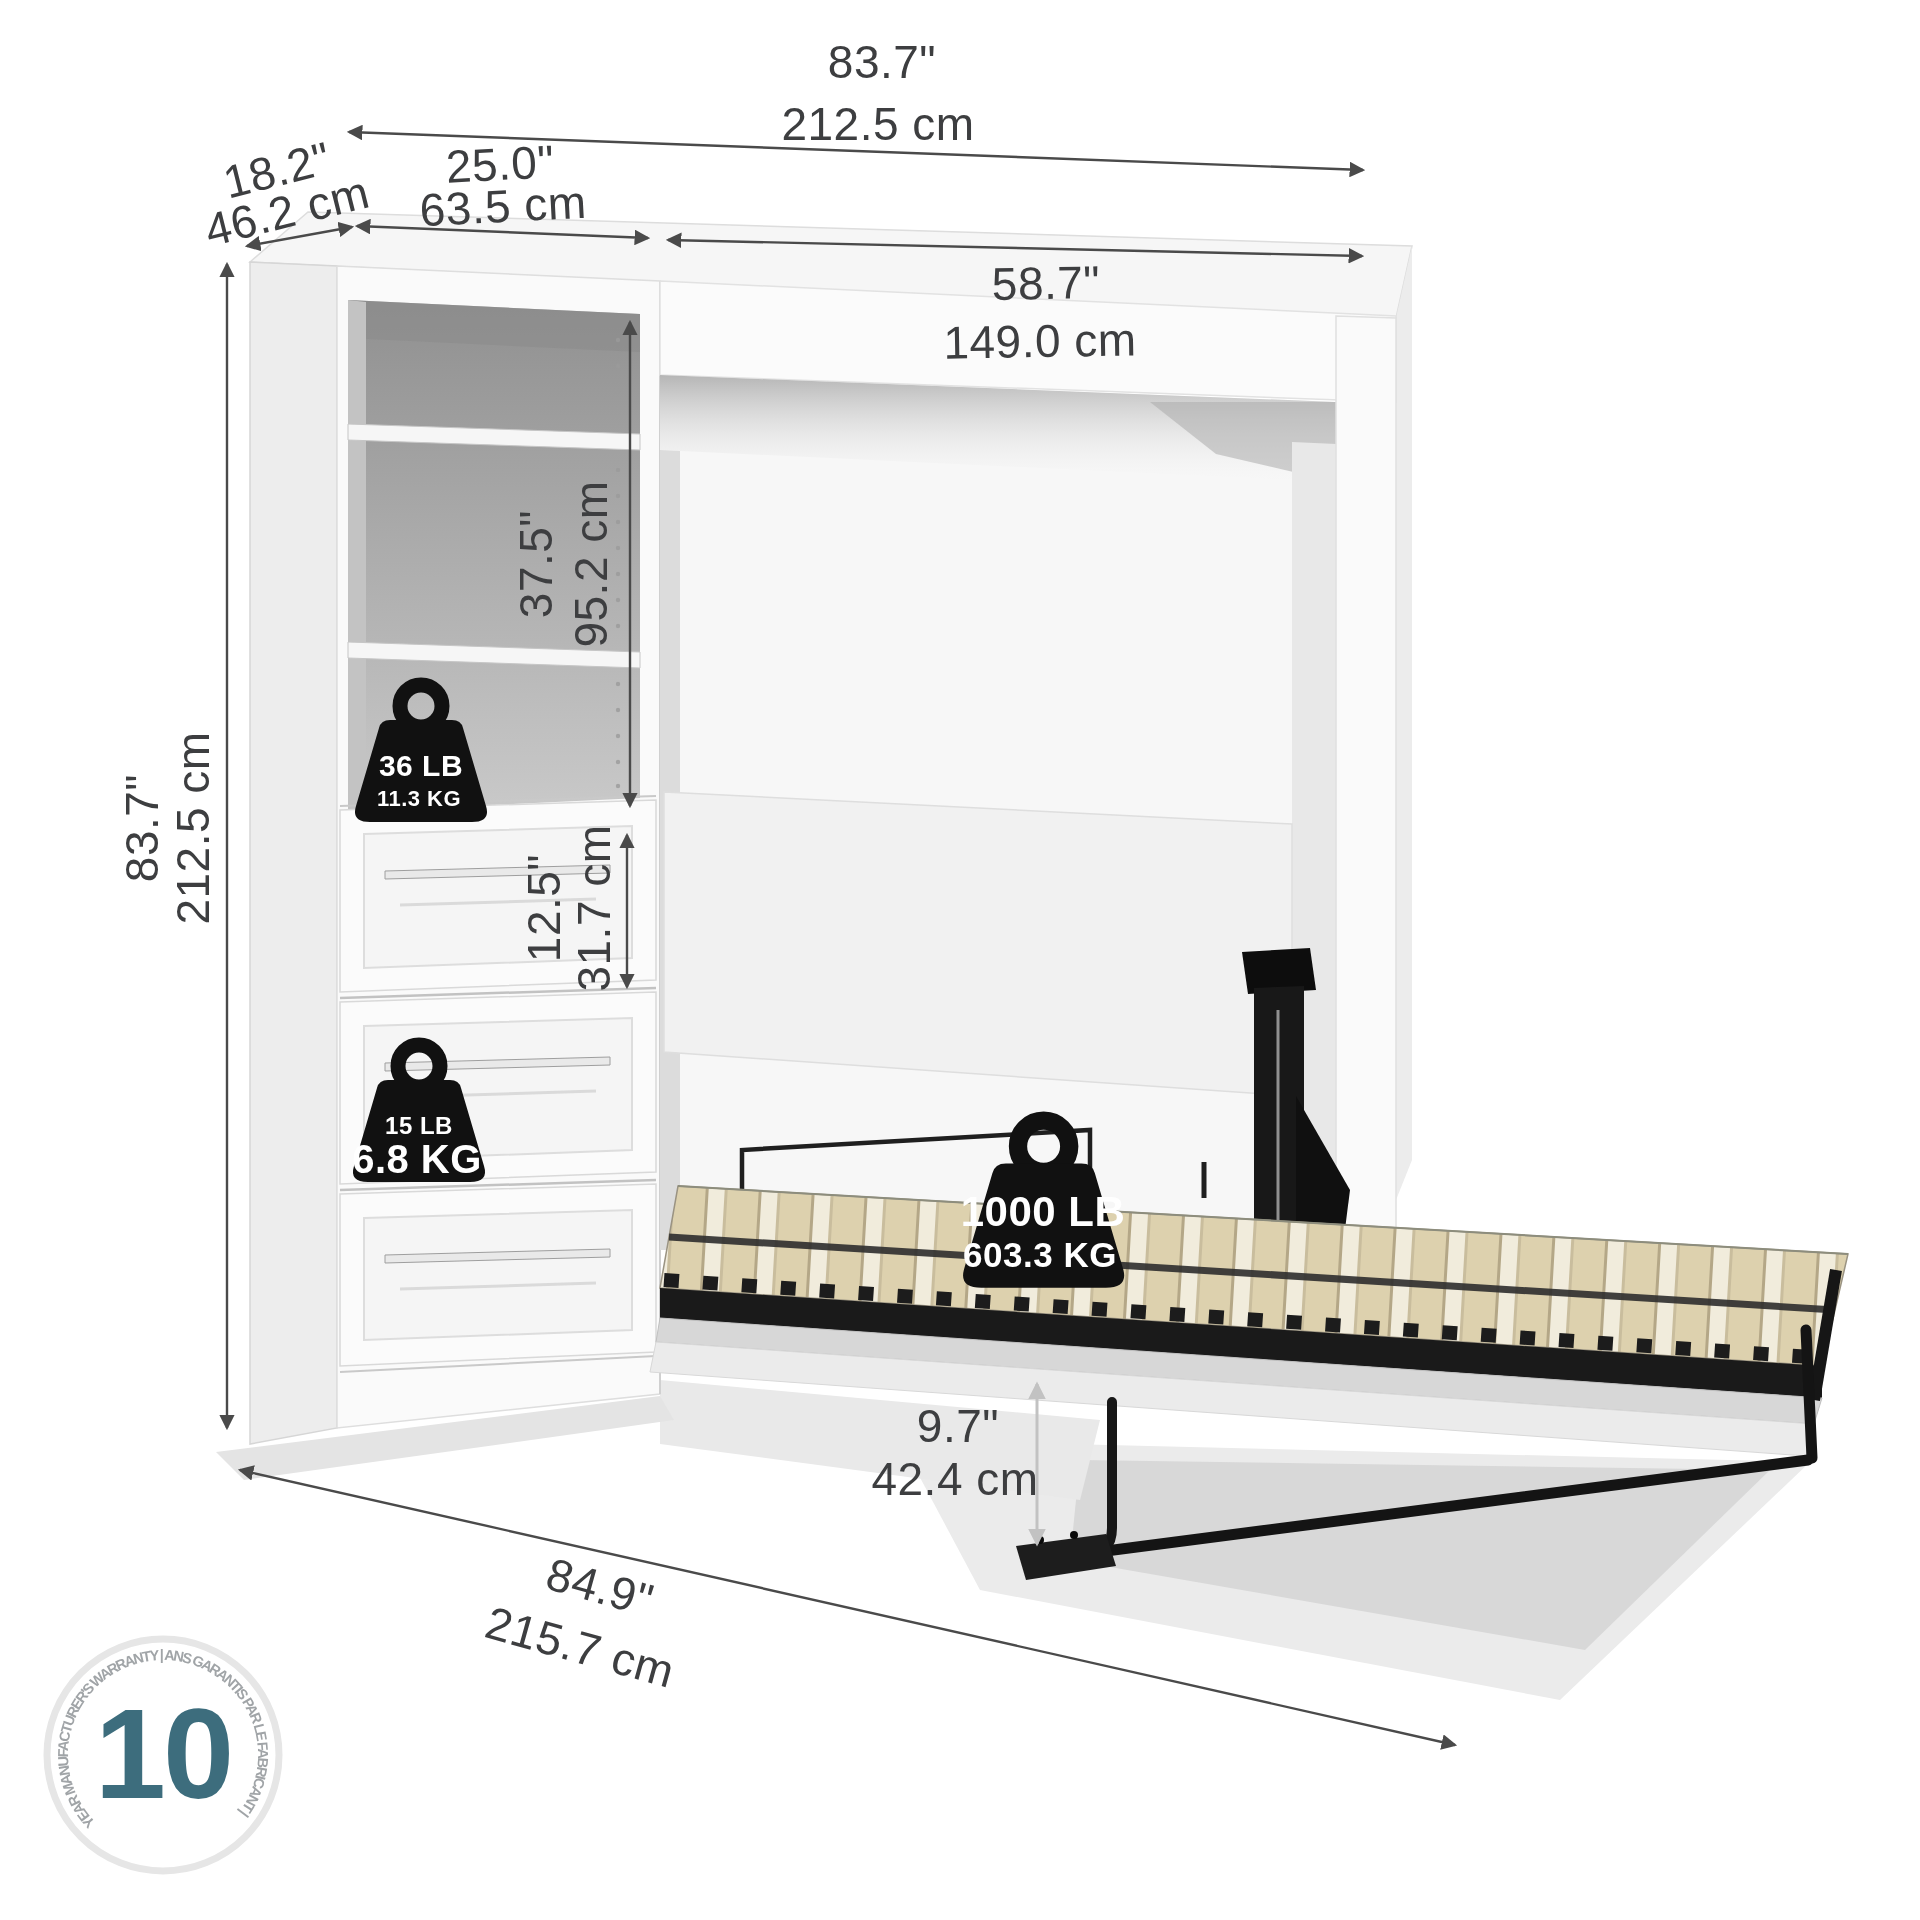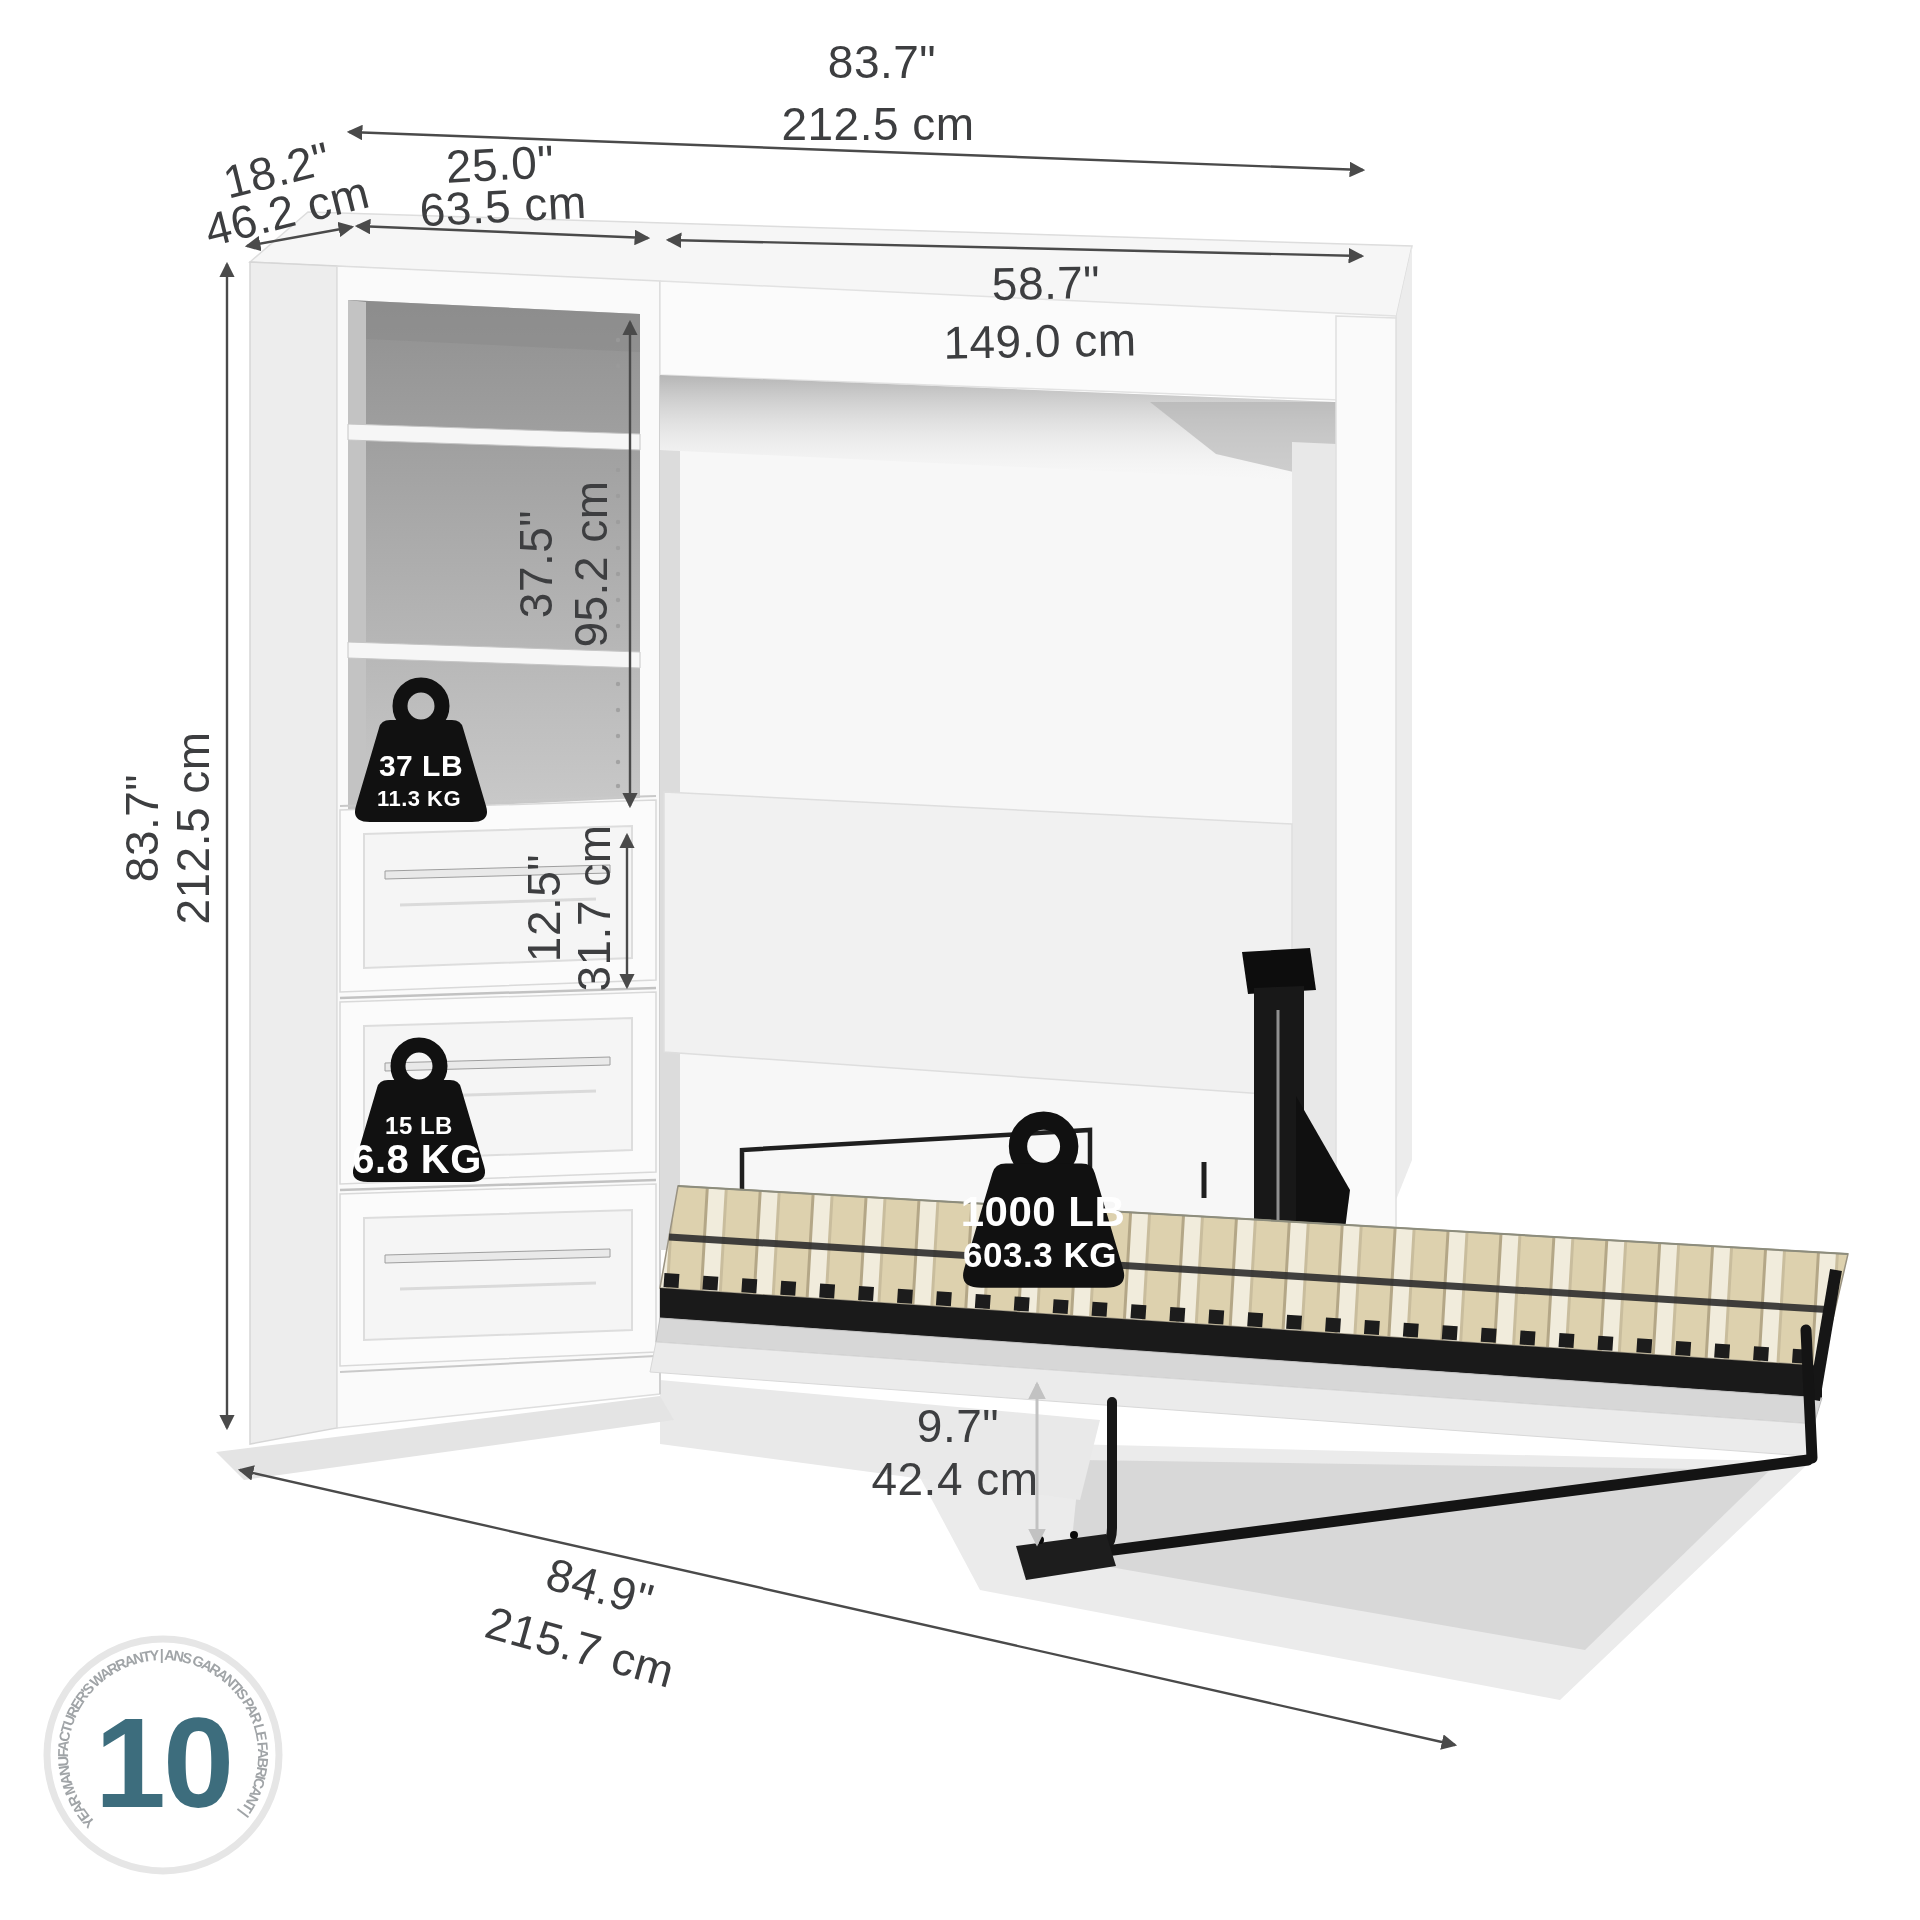--- a/index.html
+++ b/index.html
@@ -12,21 +12,21 @@
     position:absolute;white-space:nowrap;color:#3d3e40;font-size:46px;line-height:1;
     transform:translate(-50%,-50%);letter-spacing:.5px;
   }
   .dim.r90{transform:translate(-50%,-50%) rotate(-90deg);}
   .wtxt{
     position:absolute;white-space:nowrap;color:#ffffff;font-weight:700;line-height:1;
     transform:translate(-50%,-50%);letter-spacing:.5px;
   }
   .years{
     position:absolute;color:#3d6d7d;font-size:128px;font-weight:700;line-height:1;
-    transform:translate(-50%,-52%);letter-spacing:-3px;margin-top:9px;
+    transform:translate(-50%,-52%);letter-spacing:-3px;
   }
 </style>
 </head>
 <body>
 
 <div class="canvas">
 
 <svg class="art" width="1920" height="1920" viewBox="0 0 1920 1920">
   <defs>
     <linearGradient id="gInterior" x1="0" y1="0" x2="0" y2="1">
@@ -221,21 +221,21 @@
 
 <div class="dim r90" style="left:544px;top:908px">12.5"</div>
 <div class="dim r90" style="left:594px;top:908px">31.7 cm</div>
 
 <div class="dim" style="left:958px;top:1426px">9.7"</div>
 <div class="dim" style="left:955px;top:1479px">42.4 cm</div>
 
 <div class="dim" style="left:600px;top:1587px;transform:translate(-50%,-50%) rotate(15.5deg)">84.9"</div>
 <div class="dim" style="left:580px;top:1647px;transform:translate(-50%,-50%) rotate(15.5deg)">215.7 cm</div>
 
-<div class="wtxt" style="left:421px;top:766px;font-size:30px">37 LB</div>
+<div class="wtxt" style="left:421px;top:766px;font-size:30px">36 LB</div>
 <div class="wtxt" style="left:419px;top:799px;font-size:22px">11.3 KG</div>
 
 <div class="wtxt" style="left:419px;top:1126px;font-size:24px">15 LB</div>
 <div class="wtxt" style="left:417px;top:1159px;font-size:40px">6.8 KG</div>
 
 <div class="wtxt" style="left:1043px;top:1212px;font-size:42px">1000 LB</div>
 <div class="wtxt" style="left:1040px;top:1254px;font-size:35px">603.3 KG</div>
 
 <div class="years" style="left:163px;top:1757px">10</div>
 

